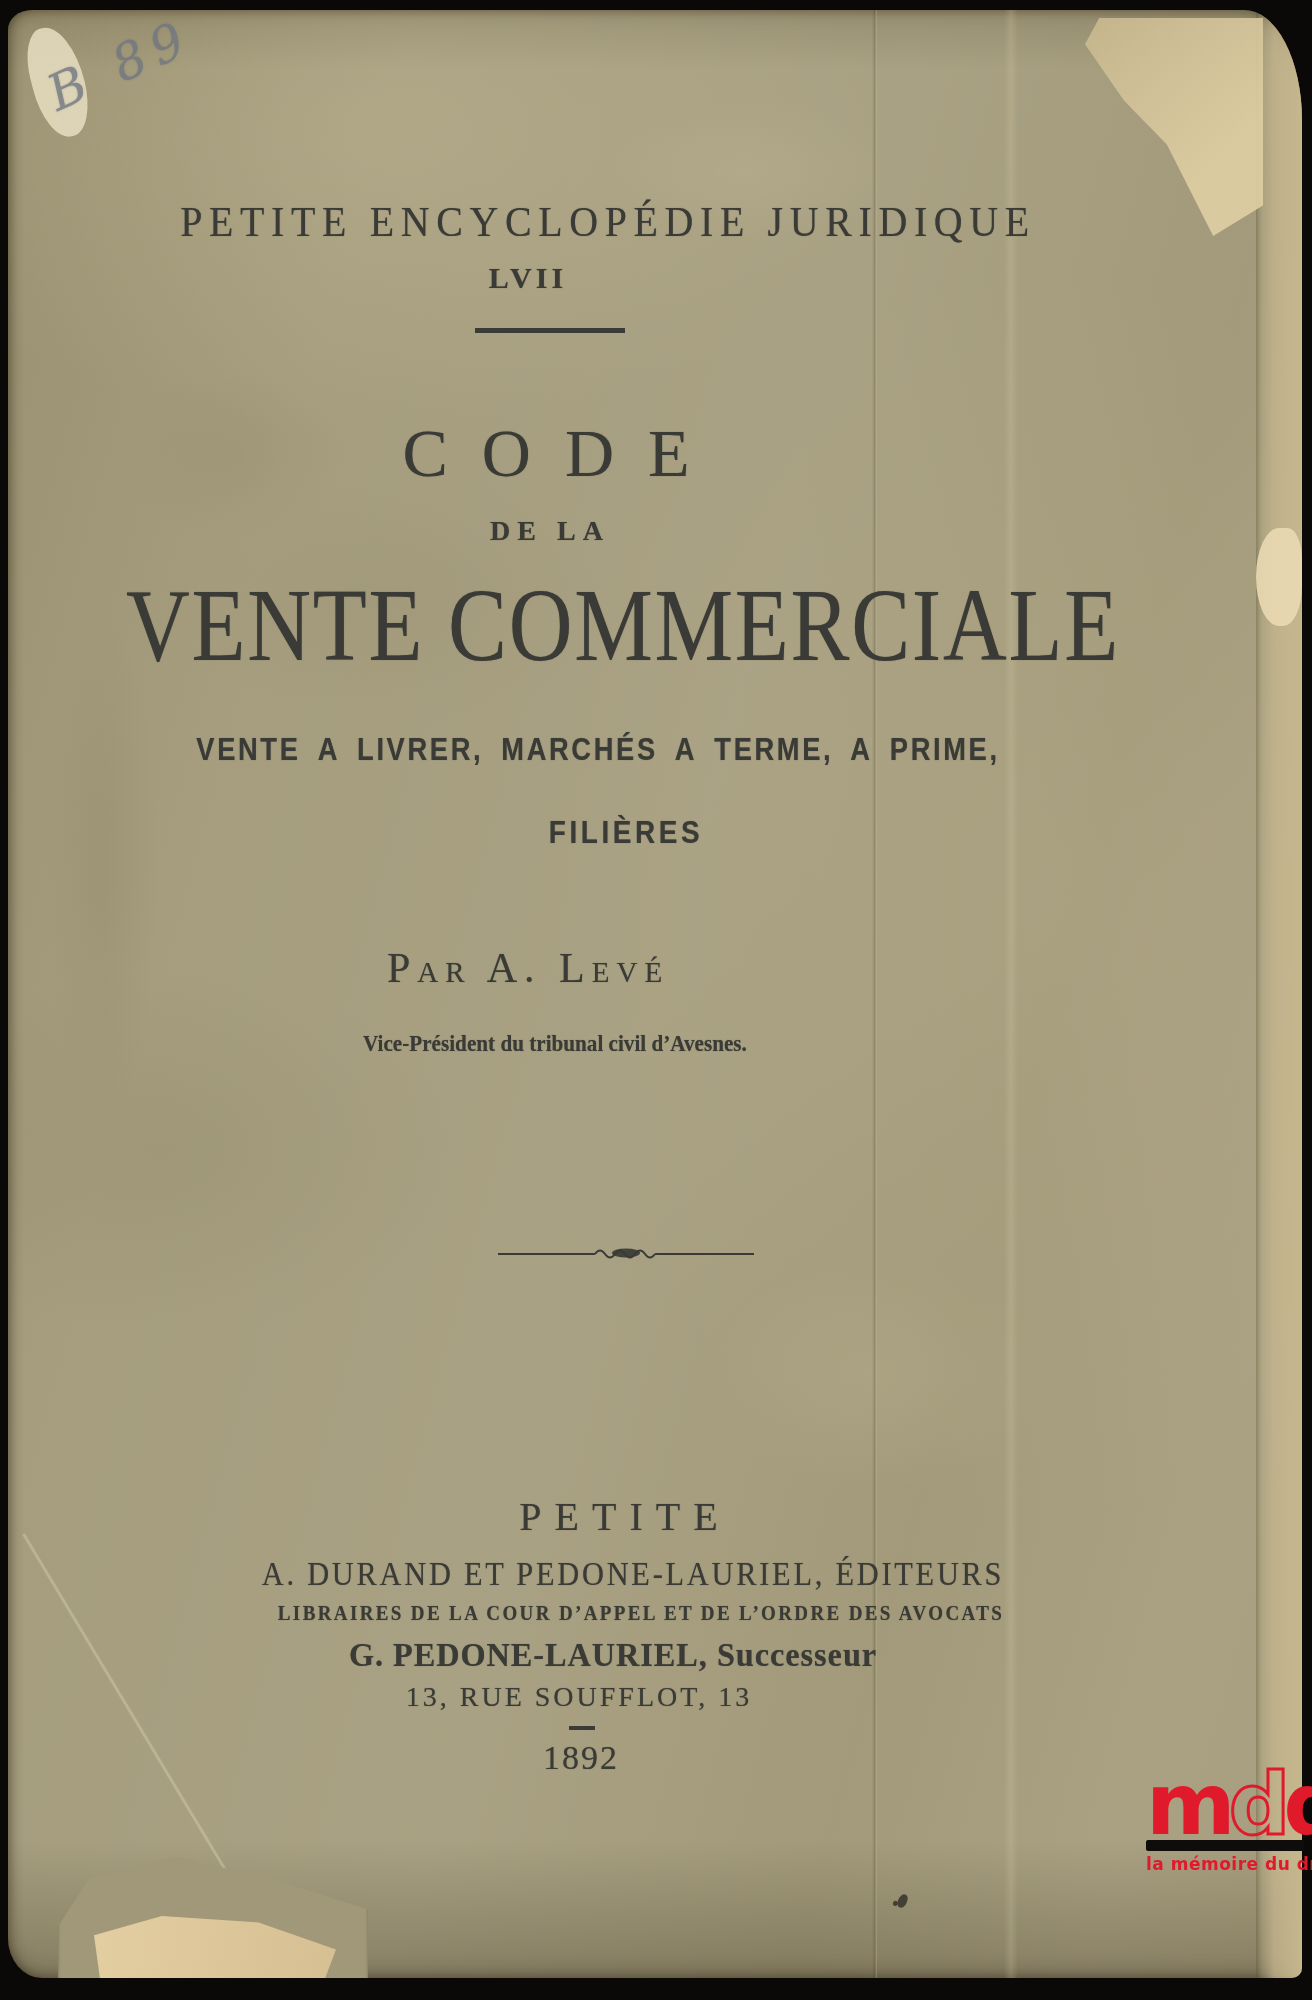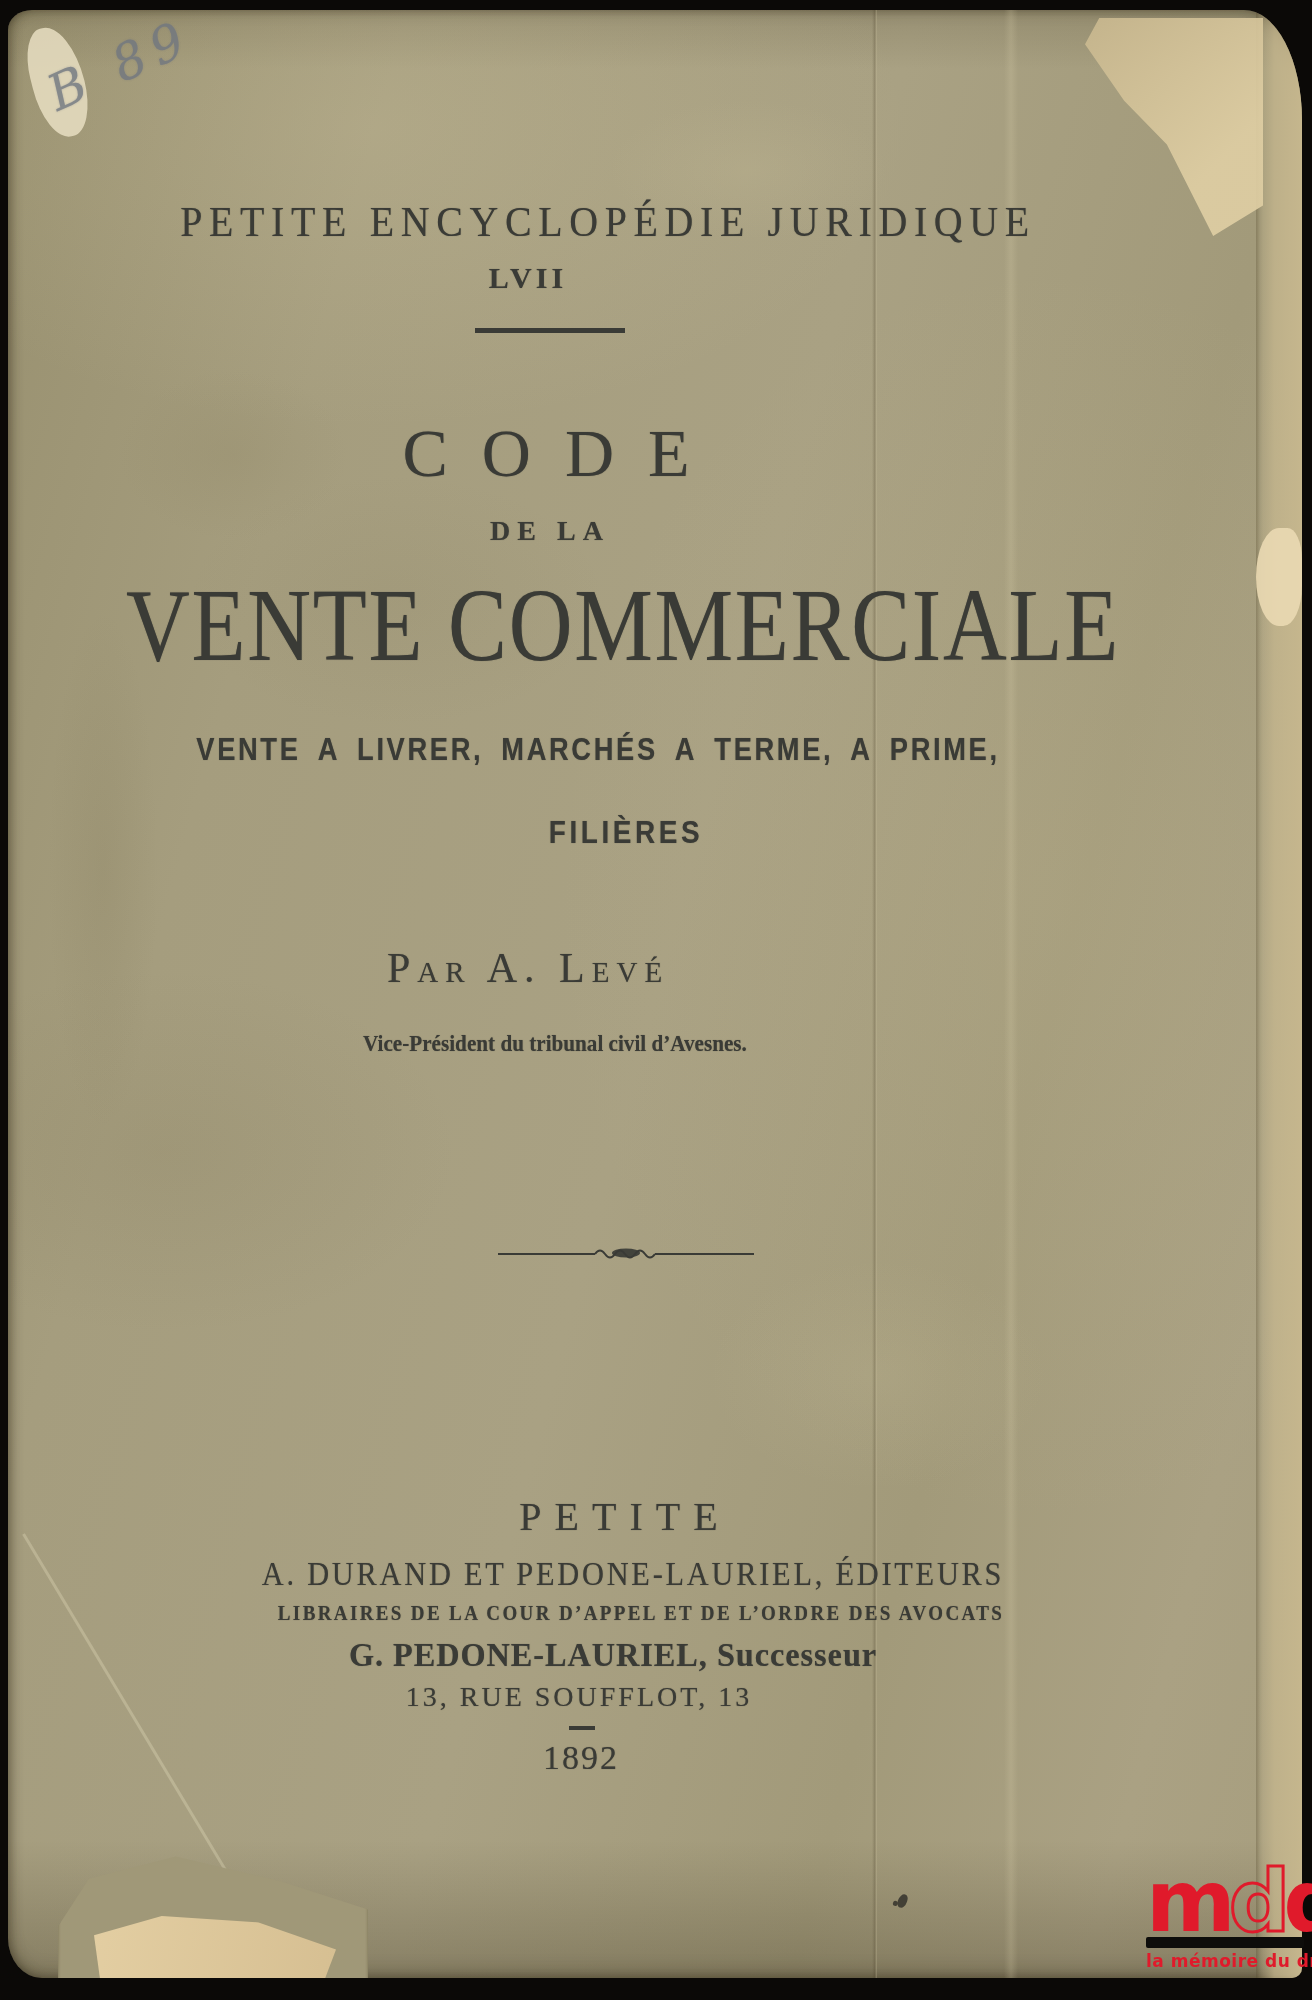--- a/index.html
+++ b/index.html
@@ -83,21 +83,21 @@
   .year{top:1730px;font-size:34px;letter-spacing:2px;transform:translateX(-42px);}
   
   .pencil{position:absolute;left:36px;top:26px;font-family:"DejaVu Serif",serif;font-style:italic;
     font-size:50px;letter-spacing:9px;color:var(--pencil,#707680);opacity:.8;
     transform:rotate(-24deg);text-shadow:0 0 2px rgba(110,115,128,.55);}
   
   .speck{position:absolute;left:890px;top:1884px;width:9px;height:14px;background:#35332c;
     border-radius:60% 40% 55% 45%;transform:rotate(18deg);opacity:.85;}
   .speck::after{content:"";position:absolute;left:-4px;top:9px;width:5px;height:5px;border-radius:50%;background:#35332c;}
   
-  .mdd{position:absolute;left:1146px;top:1869px;width:164px;z-index:10;
+  .mdd{position:absolute;left:1146px;top:1772px;width:164px;z-index:10;
     font-family:"DejaVu Sans","Liberation Sans",sans-serif;text-align:center;}
   .mdd-word{font-size:86px;font-weight:bold;line-height:.76;letter-spacing:-7px;color:var(--logo-red,#e01a2b);}
   .mdd-word .out{color:transparent;-webkit-text-stroke:3px var(--logo-red,#e01a2b);}
   .mdd-bar{width:158px;height:11px;background:var(--bar-black,#0e0d0b);margin-top:3px;border-radius:2px;}
   .mdd-caption{font-size:17px;font-weight:bold;color:var(--logo-red,#e01a2b);margin-top:3px;
     letter-spacing:.5px;white-space:nowrap;}
 </style>
 </head>
 <body>
 

